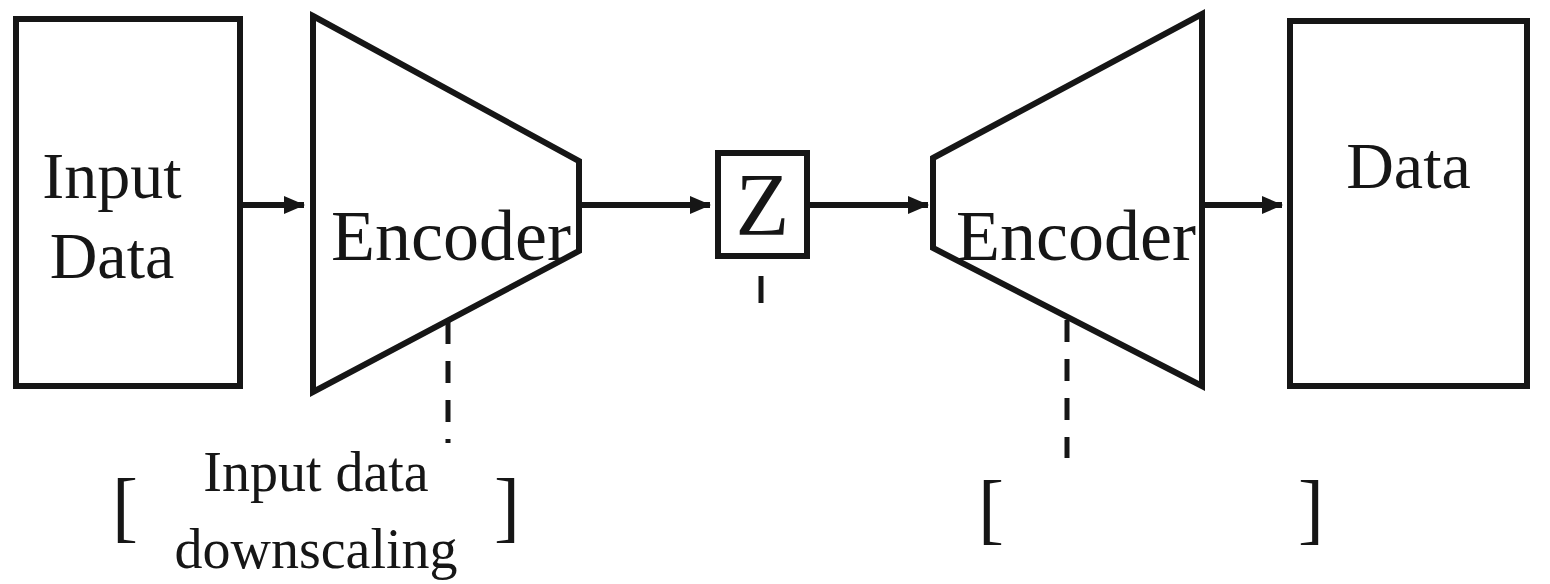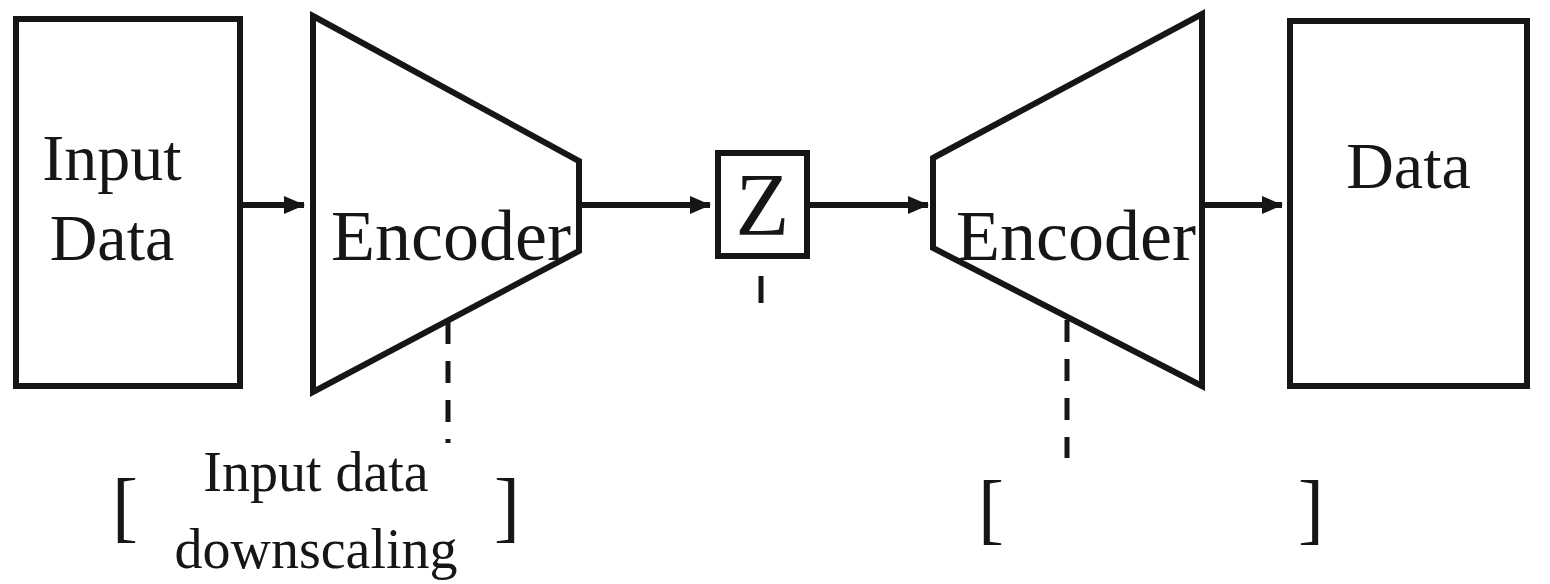--- a/index.html
+++ b/index.html
@@ -53,21 +53,21 @@
 
     <rect x="1290" y="21" width="237" height="365" fill="none" stroke="var(--ink)" stroke-width="6"></rect>
 
     <line x1="761" y1="276" x2="761" y2="303" stroke="var(--ink)" stroke-width="5"></line>
 
     <line x1="448" y1="322" x2="448" y2="443" stroke="var(--ink)" stroke-width="5" stroke-dasharray="22 17"></line>
 
     <line x1="1067" y1="320" x2="1067" y2="458" stroke="var(--ink)" stroke-width="5" stroke-dasharray="22 17"></line>
   </svg>
 
-  <div class="label box-label" style="left:13px; top:118px; width:198px;">
+  <div class="label box-label" style="left:13px; top:136px; width:198px;">
     <div>Input</div>
     <div>Data</div>
   </div>
 
   <div class="label trap-label" style="left:321px; top:165px; width:260px; height:80px;">Encoder</div>
 
   <div class="label z-label" style="left:718px; top:153px; width:89px; height:103px;">Z</div>
 
 
   <div class="label trap-label" style="left:946px; top:165px; width:260px; height:80px;">Encoder</div>

